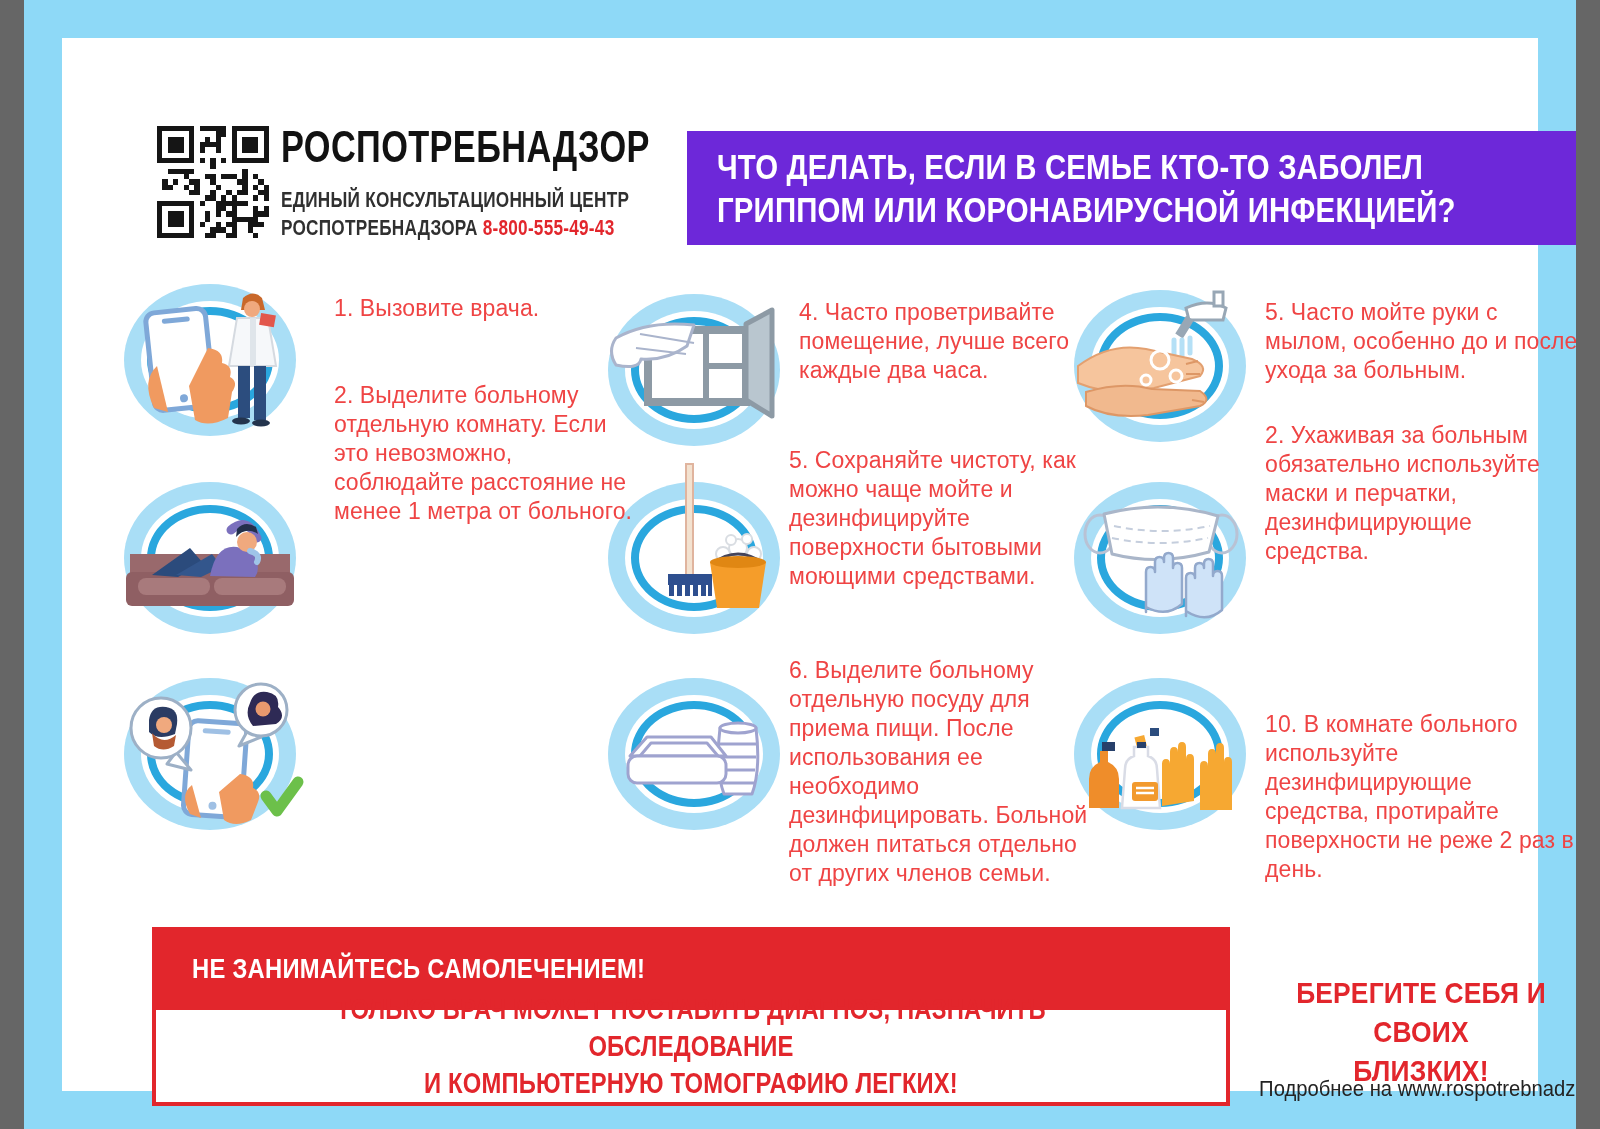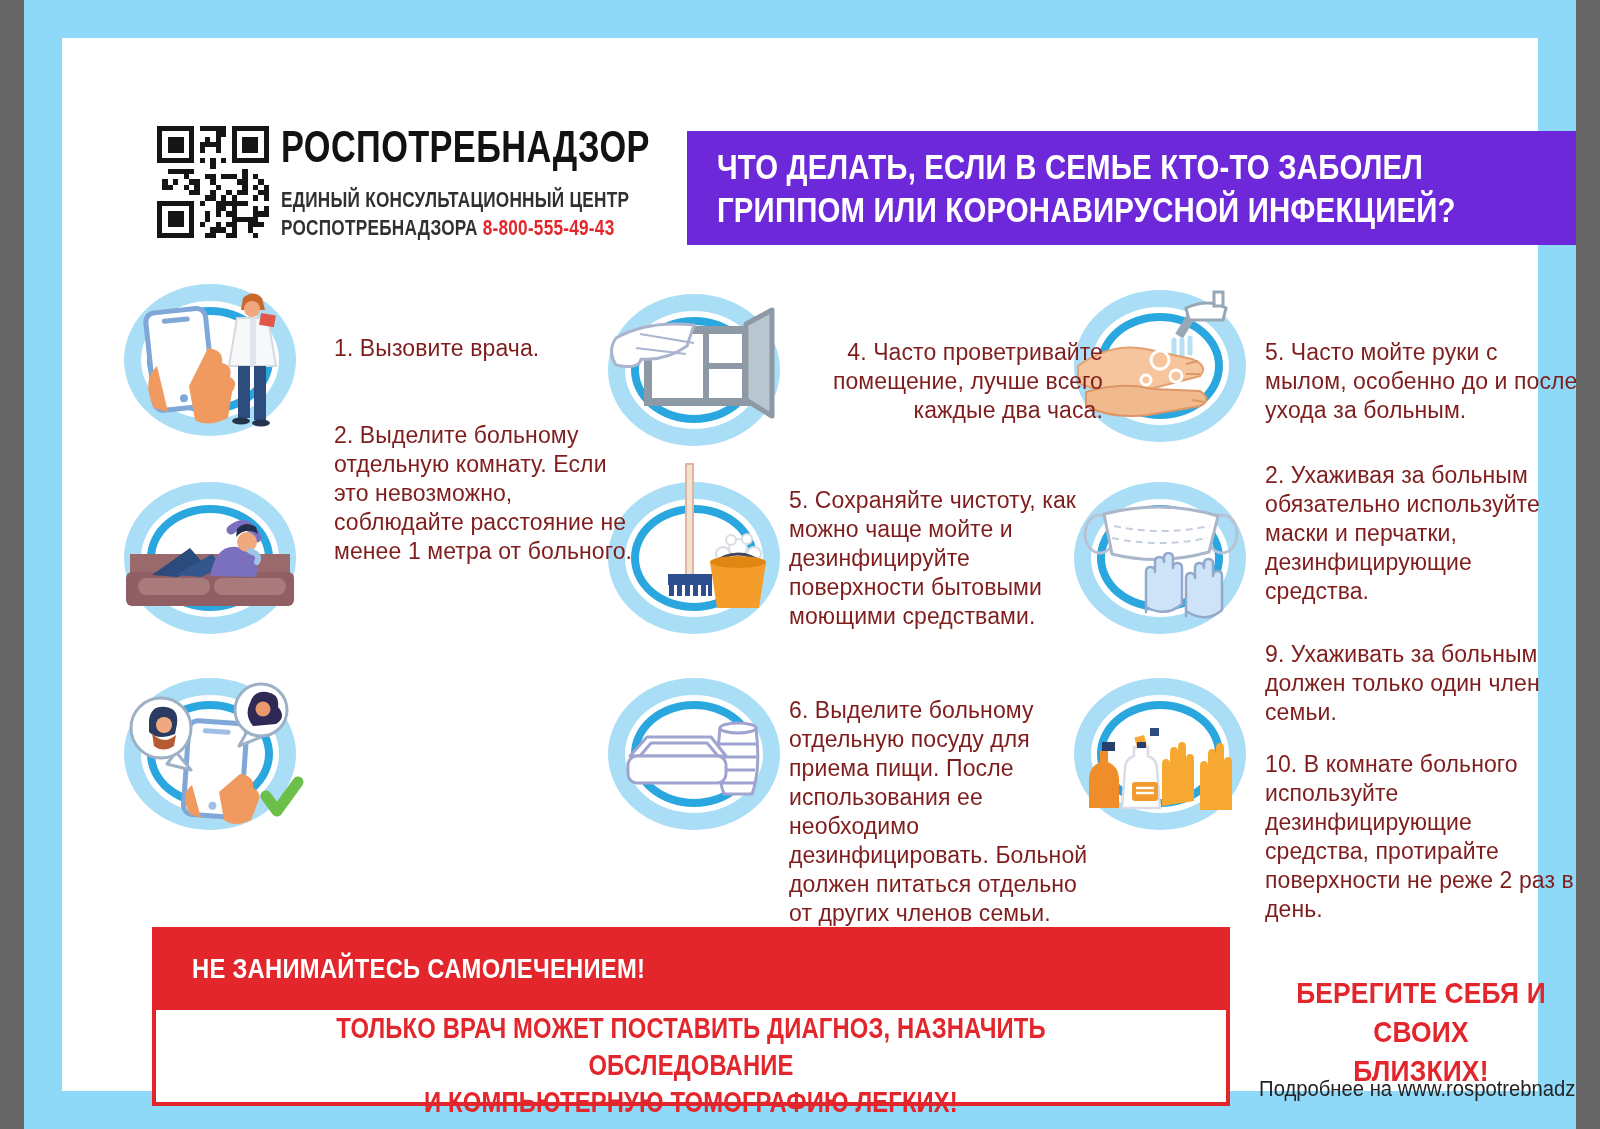--- a/index.html
+++ b/index.html
@@ -24,42 +24,42 @@
   .banner{
     position:absolute;left:625px;top:93px;width:937px;height:114px;background:#6d28d9;
     display:flex;align-items:center;
   }
   .banner-text{
     margin-left:30px;color:#ffffff;font-weight:bold;font-size:35px;line-height:43px;
     transform:scaleX(.84);transform-origin:left center;white-space:nowrap;letter-spacing:.2px;
   }
   
   .step{
-    position:absolute;width:330px;font-size:23px;line-height:29px;color:#7f1d1d;
-    white-space:pre-line;letter-spacing:.1px;margin-top:40px;
+    position:absolute;width:330px;font-size:23px;line-height:29px;color:#ef4444;
+    white-space:pre-line;letter-spacing:.1px;
   }
   
   .badge{position:absolute;width:172px;height:152px;}
   .badge .ring-outer{position:absolute;inset:0;border-radius:50%;background:#a9def6;}
   .badge .ring-gap{position:absolute;inset:17px;border-radius:50%;background:#ffffff;}
   .badge .ring-inner{position:absolute;inset:23px;border-radius:50%;border:8px solid #2aa7de;background:#ffffff;box-sizing:border-box;}
   .badge svg.art{position:absolute;inset:0;overflow:visible;}
   
   .warning-bar{
     position:absolute;left:90px;top:889px;width:1078px;height:83px;background:#e2262c;
     display:flex;align-items:center;
   }
   .warning-bar .t{
     color:#fff;font-weight:bold;font-size:28px;letter-spacing:.3px;
     transform:scaleX(.85);transform-origin:center;white-space:nowrap;
   }
   .warning-box{
     position:absolute;left:90px;top:972px;width:1078px;height:96px;background:#fff;
     border:4px solid #e2262c;border-top:none;box-sizing:border-box;
-    display:flex;align-items:flex-start;justify-content:center;text-align:center;
+    display:flex;align-items:flex-end;justify-content:center;text-align:center;
   }
   .warning-box .t{
     color:#e2262c;font-weight:bold;font-size:29px;line-height:37px;white-space:pre-line;
     transform:scaleX(.82);transform-origin:center;letter-spacing:.2px;
   }
   .slogan{
     position:absolute;left:1183px;top:935px;width:352px;text-align:center;
     color:#e2262c;font-weight:bold;font-size:30px;line-height:39px;white-space:pre-line;
     transform:scaleX(.88);transform-origin:center top;letter-spacing:.2px;
   }
@@ -393,21 +393,21 @@
         <rect x="63" y="64" width="9" height="6" fill="#27406b"></rect>
       </svg>
     </div>
 
     <div class="step" style="left:272px;top:256px;">1. Вызовите врача.</div>
     <div class="step" style="left:272px;top:343px;">2. Выделите больному
 отдельную комнату. Если
 это невозможно,
 соблюдайте расстояние не
 менее 1 метра от больного.</div>
-    <div class="step" style="left:711px;top:260px;text-align:right;">4. Часто проветривайте
+    <div class="step" style="left:737px;top:260px;">4. Часто проветривайте
 помещение, лучше всего
 каждые два часа.</div>
     <div class="step" style="left:727px;top:408px;">5. Сохраняйте чистоту, как
 можно чаще мойте и
 дезинфицируйте
 поверхности бытовыми
 моющими средствами.</div>
     <div class="step" style="left:727px;top:618px;">6. Выделите больному
 отдельную посуду для
 приема пищи. После
@@ -417,23 +417,20 @@
 должен питаться отдельно
 от других членов семьи.</div>
     <div class="step" style="left:1203px;top:260px;">5. Часто мойте руки с
 мылом, особенно до и после
 ухода за больным.</div>
     <div class="step" style="left:1203px;top:383px;">2. Ухаживая за больным
 обязательно используйте
 маски и перчатки,
 дезинфицирующие
 средства.</div>
-    <div class="step" style="left:1203px;top:562px;">9. Ухаживать за больным
-должен только один член
-семьи.</div>
     <div class="step" style="left:1203px;top:672px;">10. В комнате больного
 используйте
 дезинфицирующие
 средства, протирайте
 поверхности не реже 2 раз в
 день.</div>
 
     <div class="warning-bar">
       <div class="t">НЕ ЗАНИМАЙТЕСЬ САМОЛЕЧЕНИЕМ!</div>
     </div>

